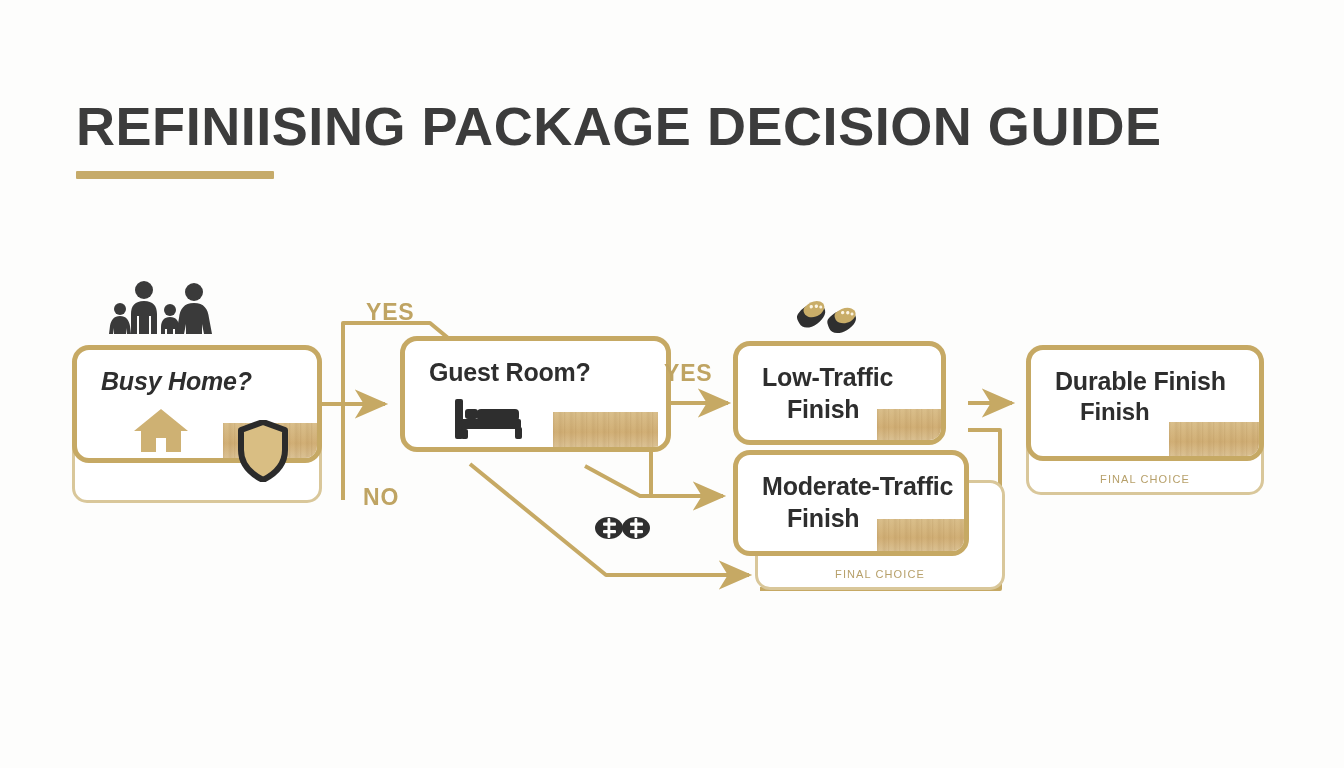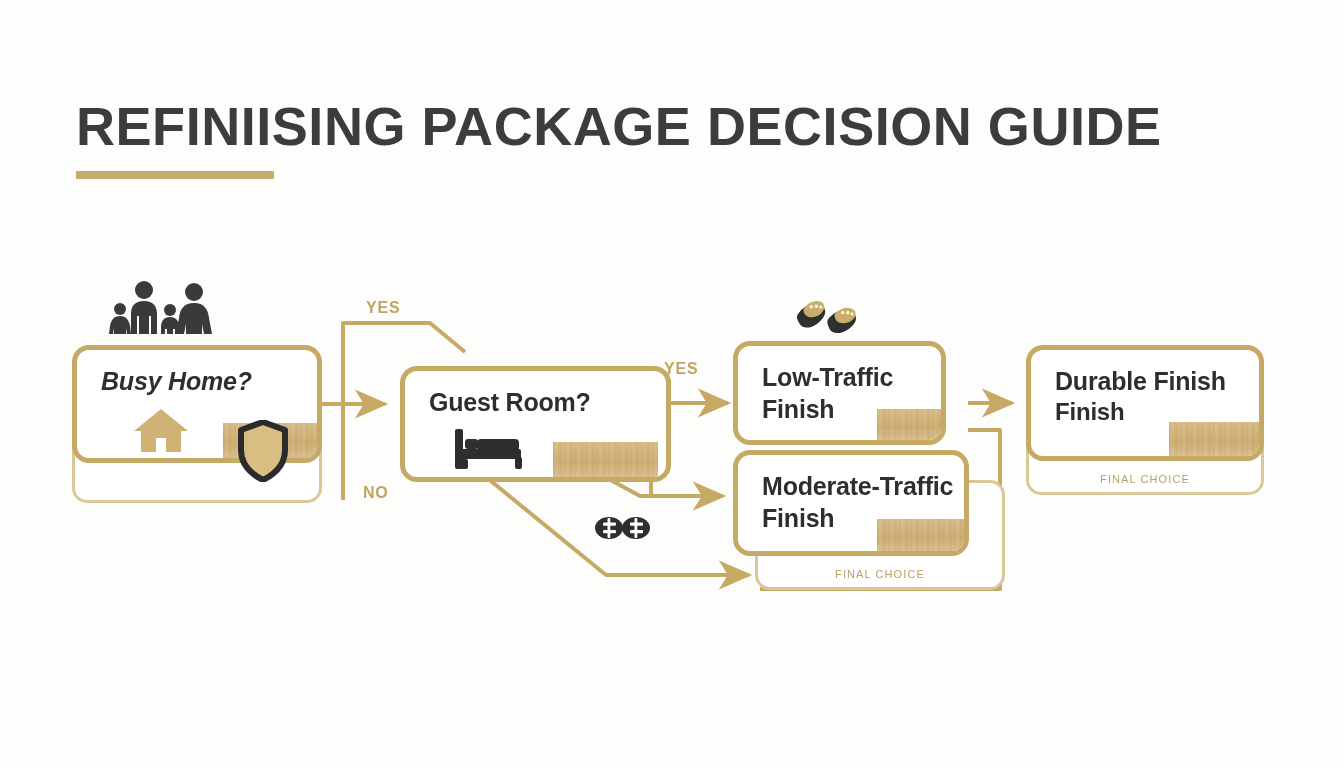--- a/index.html
+++ b/index.html
@@ -58,20 +58,21 @@
     left: 24px; top: 15px;
     font-size: 25px;
     font-weight: 700;
     color: #2e2e2e;
     line-height: 1.28;
     letter-spacing: -0.2px;
     z-index: 4;
   }
   .node-title .sub {
     display: block;
+    margin-left: 25px;
   }
 
   
   .wood {
     position: absolute;
     background:
       repeating-linear-gradient(90deg,
         rgba(150,112,56,0.20) 0px,
         rgba(150,112,56,0.04) 2px,
         rgba(190,155,95,0.10) 5px,
@@ -94,21 +95,21 @@
   .cap-label {
     font-size: 11px;
     font-weight: 400;
     letter-spacing: 1.1px;
     color: #b7a06a;
   }
 
   
   .edge-label {
     position: absolute;
-    font-size: 16px;
+    font-size: 23px;
     font-weight: 700;
     letter-spacing: 0.8px;
     color: #bfa463;
     z-index: 5;
   }
 
   
   .icon-abs { position: absolute; z-index: 4; }
 </style>
 </head>
@@ -223,21 +224,21 @@
     <div class="wood" style="left:146px; top:73px; width:104px; height:45px;"></div>
     <svg style="position:absolute; left:55px; top:55px;" width="58" height="50" viewBox="0 0 58 50" xmlns="http://www.w3.org/2000/svg">
       <path d="M29,4 L56,26 L49,26 L49,47 L34,47 L34,33 L24,33 L24,47 L9,47 L9,26 L2,26 Z" fill="#ceb173"></path>
     </svg>
   </div>
 
   <svg class="icon-abs" style="left:238px; top:420px;" width="50" height="62" viewBox="0 0 50 62" xmlns="http://www.w3.org/2000/svg">
     <path d="M25,2 L47,10 L47,30 C47,44 37,54 25,60 C13,54 3,44 3,30 L3,10 Z" fill="#d9be83" stroke="#2b2b2b" stroke-width="6" stroke-linejoin="round"></path>
   </svg>
 
-  <div class="node" style="left:400px; top:366px; width:271px; height:116px;">
+  <div class="node" style="left:400px; top:336px; width:271px; height:116px;">
     <div class="node-title">
       <span>Guest Room?</span>
     </div>
     <div class="wood" style="left:148px; top:71px; width:105px; height:45px;"></div>
     <svg style="position:absolute; left:50px; top:56px;" width="72" height="46" viewBox="0 0 72 46" xmlns="http://www.w3.org/2000/svg">
       <g fill="#2e2e2e">
         <rect x="0" y="2" width="8" height="40" rx="2"></rect>
         <rect x="6" y="22" width="60" height="10" rx="2"></rect>
         <rect x="22" y="12" width="42" height="12" rx="4"></rect>
         <rect x="10" y="12" width="13" height="10" rx="3"></rect>

